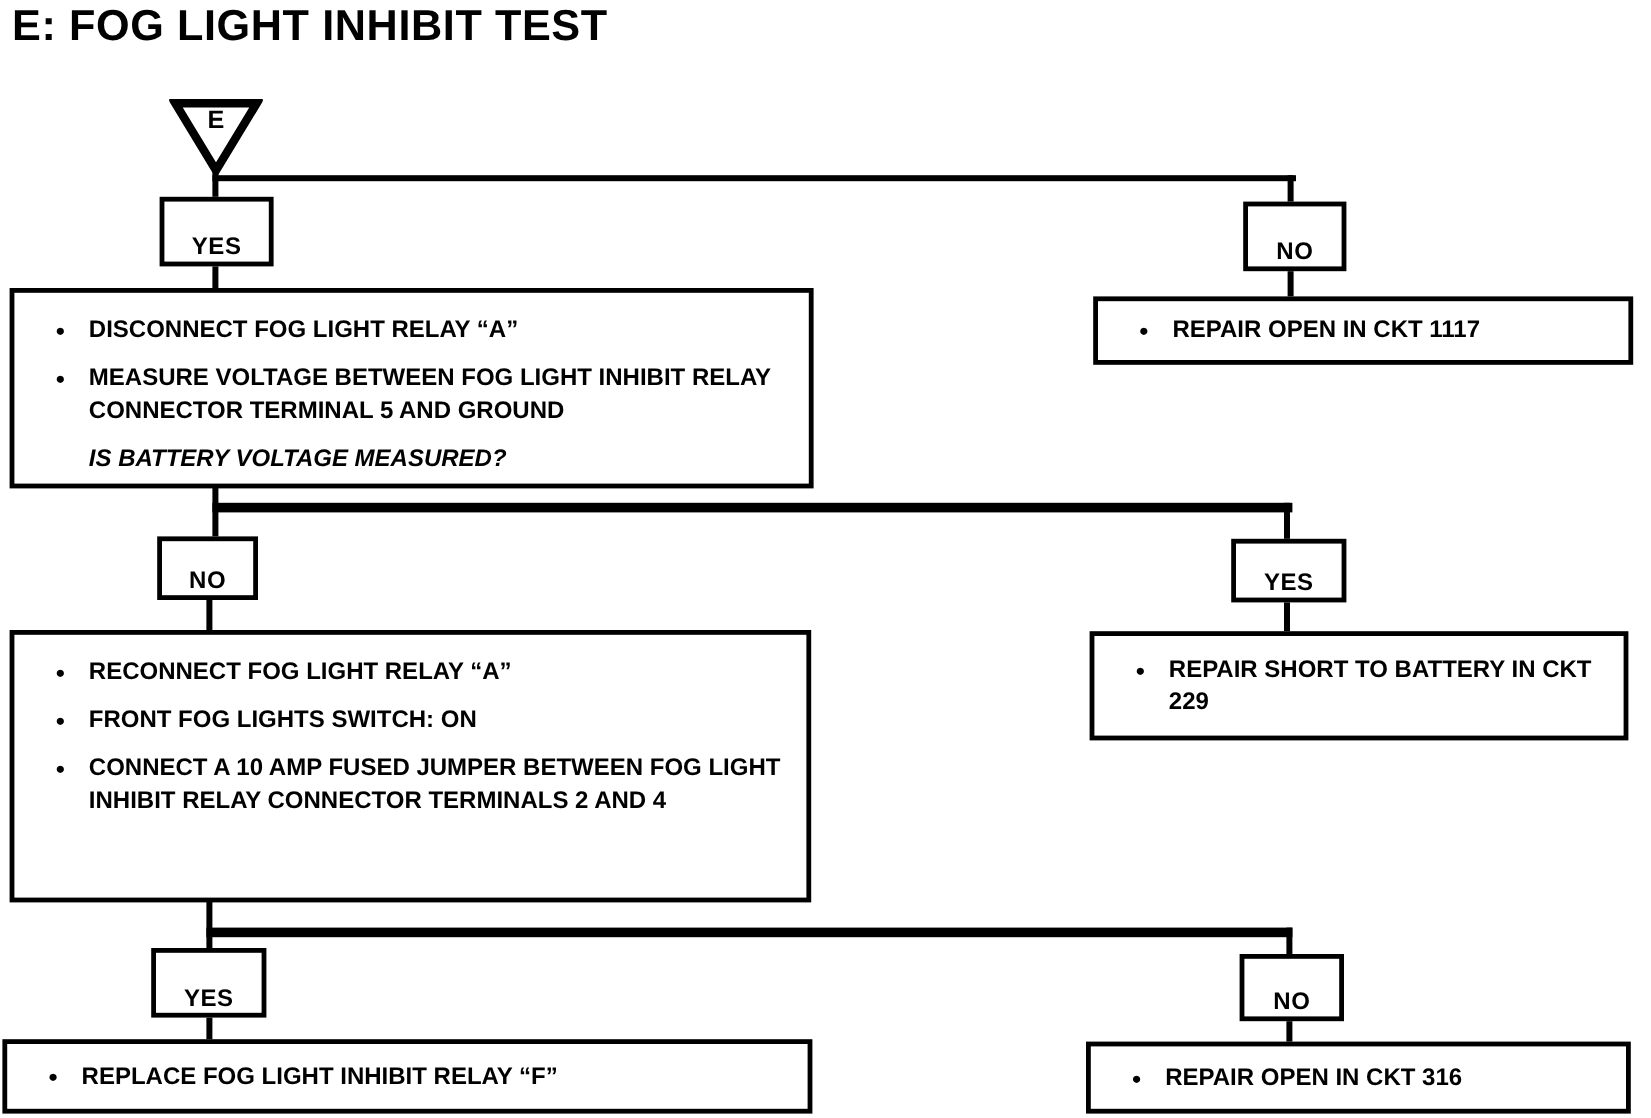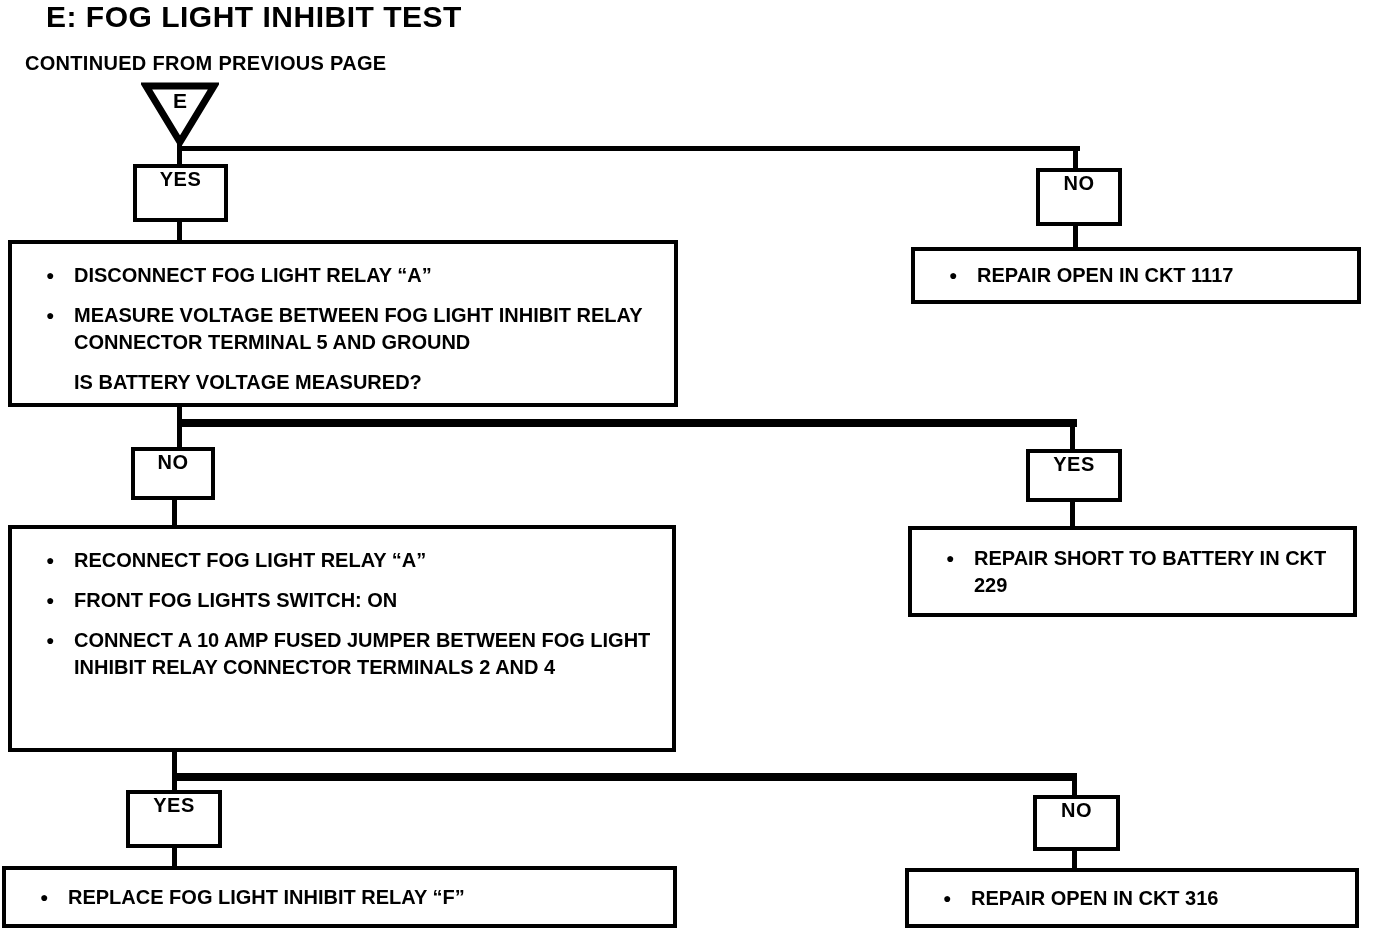--- a/index.html
+++ b/index.html
@@ -11,24 +11,23 @@
     background: #ffffff;
     color: #000000;
     font-family: "Liberation Sans", sans-serif;
     font-weight: bold;
     overflow: hidden;
   }
   .title {
     position: absolute;
     left: 10px;
     top: 0px;
-    font-size: 30px;
+    font-size: 36px;
     letter-spacing: 0.5px;
     white-space: nowrap;
-    margin-left: 36px;
   }
   .continued {
     position: absolute;
     left: 25px;
     top: 52px;
     font-size: 20px;
     letter-spacing: 0.3px;
     white-space: nowrap;
   }
   .line { position: absolute; background: #000000; }
@@ -38,21 +37,21 @@
     left: 0; top: 7px;
     width: 78px;
     text-align: center;
     font-size: 21px;
   }
   .decision-box {
     position: absolute;
     border: 4px solid #000000;
     background: #ffffff;
     display: flex;
-    align-items: flex-start;
+    align-items: flex-end;
     justify-content: center;
     font-size: 20px;
     letter-spacing: 0.5px;
   }
   .action-box {
     position: absolute;
     border: 4px solid #000000;
     background: #ffffff;
     font-size: 20px;
     line-height: 27px;
@@ -69,29 +68,28 @@
   .bullet-row:last-child { margin-bottom: 0; }
   .bullet {
     flex: none;
     width: 40px;
     font-size: 14px;
     line-height: 27px;
     text-align: left;
     padding-left: 12px;
   }
   .bullet-text { flex: 1; }
-  .question { margin-left: 40px; margin-top: 9px; }
+  .question { margin-left: 40px; margin-top: 9px; font-style: italic; }
 </style>
 </head>
 <body>
 
 <div class="page">
 
   <div class="title">E: FOG LIGHT INHIBIT TEST</div>
-  <div class="continued">CONTINUED FROM PREVIOUS PAGE</div>
 
   <div class="tri-wrap">
     <svg width="78" height="64" viewBox="0 0 78 64">
       <polygon points="5,4 73,4 39,60" fill="#ffffff" stroke="#000000" stroke-width="7" stroke-linejoin="miter"></polygon>
     </svg>
     <span class="tri-letter">E</span>
   </div>
 
   <div class="line" style="left:177px; top:140px; width:5px; height:30px;"></div>
   <div class="line" style="left:177px; top:146px; width:903px; height:5px;"></div>

